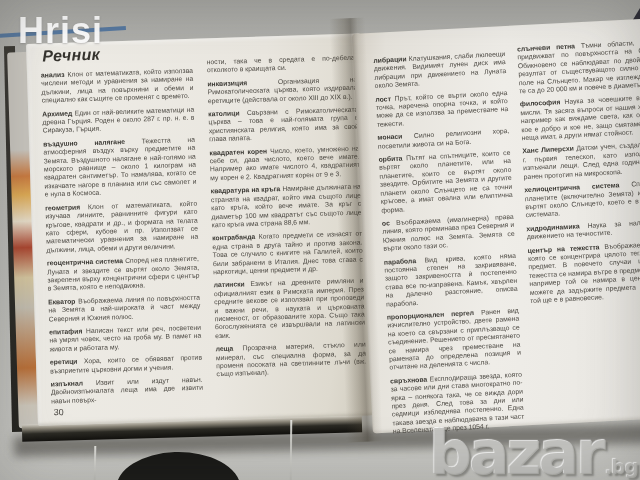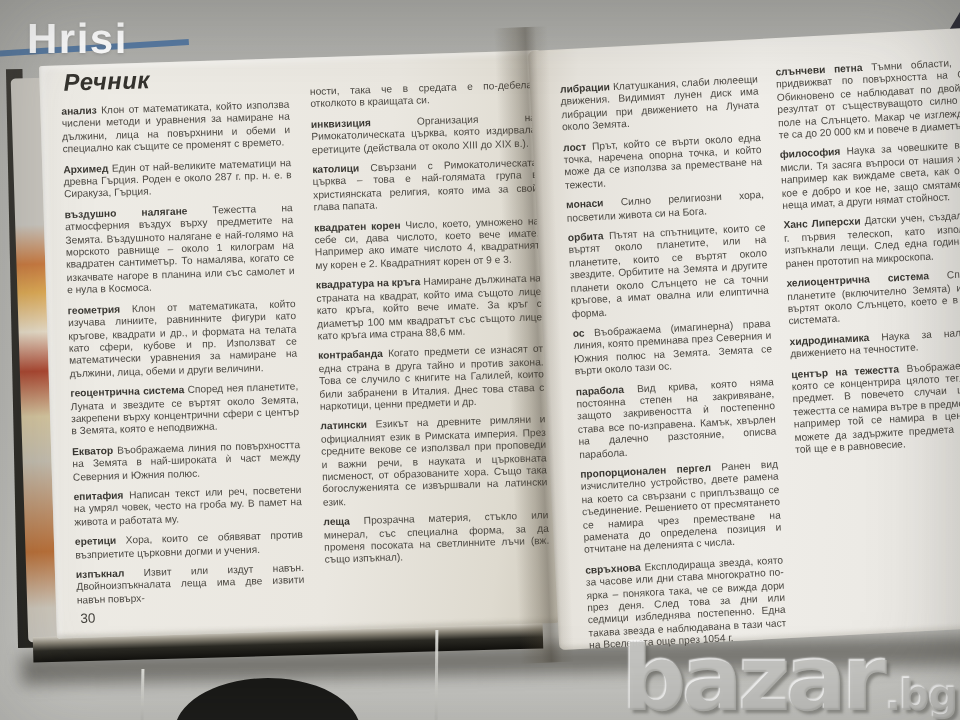--- a/index.html
+++ b/index.html
@@ -40,26 +40,26 @@
   .page-number{position:absolute;left:16px;bottom:8px;font-size:9px;color:#45433e;}
 
   .col{position:absolute;font-size:6.8px;line-height:8.4px;color:#4c4943;text-align:justify;}
   .col .entry{margin:0 0 5px 0;}
   .col b{color:#3a3833;}
   .col-l1{left:14px;top:28px;width:152px;}
   .col-l2{left:180px;top:20px;width:150px;}
   .col-r1{left:20px;top:24px;width:132px;}
   .col-r2{left:164px;top:20px;width:154px;}
 
-  .wm-top{position:absolute;left:18px;top:10px;z-index:7;font-size:28px;font-weight:bold;
+  .wm-top{position:absolute;left:18px;top:10px;z-index:7;font-size:36px;font-weight:bold;
     color:rgba(255,255,255,0.96);letter-spacing:1px;text-shadow:0 1px 2px rgba(100,100,100,0.35);}
   .wm-bottom{position:absolute;right:2px;bottom:-8px;z-index:7;font-weight:bold;font-size:60px;letter-spacing:-3px;
     color:rgba(186,186,182,0.8);font-family:"DejaVu Sans",sans-serif;
     text-shadow:-1px -1px 1px rgba(255,255,255,0.85), 2px 2px 2px rgba(95,95,90,0.55);}
-  .wm-bottom .tld{font-size:28px;letter-spacing:-1px;margin-left:2px;margin-top:12px;}
+  .wm-bottom .tld{font-size:20px;letter-spacing:-1px;margin-left:2px;margin-top:12px;}
 </style>
 </head>
 <body>
 
 <div class="photo">
   <div class="blue-line"></div>
   <div class="dark-corner"></div>
   <div class="book-shadow"></div>
   <div class="cover-edge"></div>
   <div class="underpages"></div>

